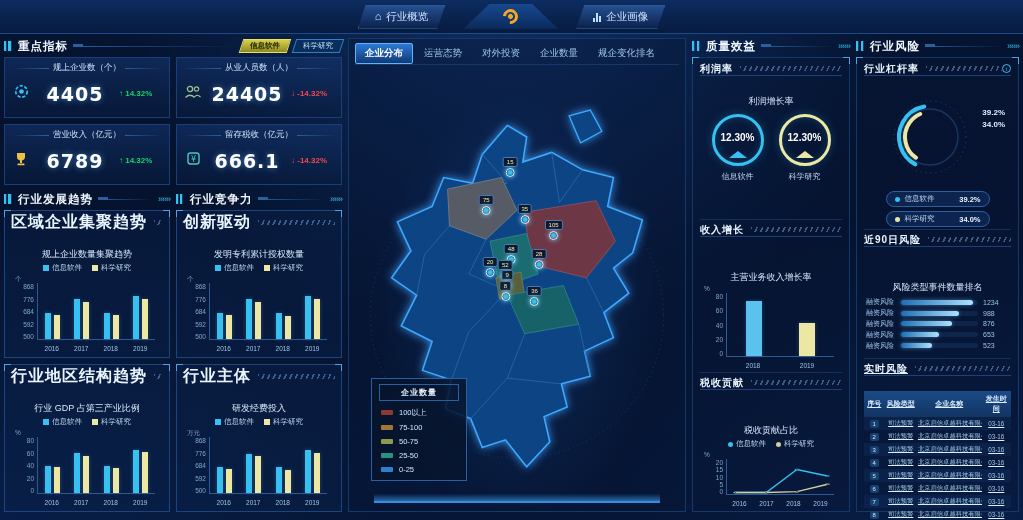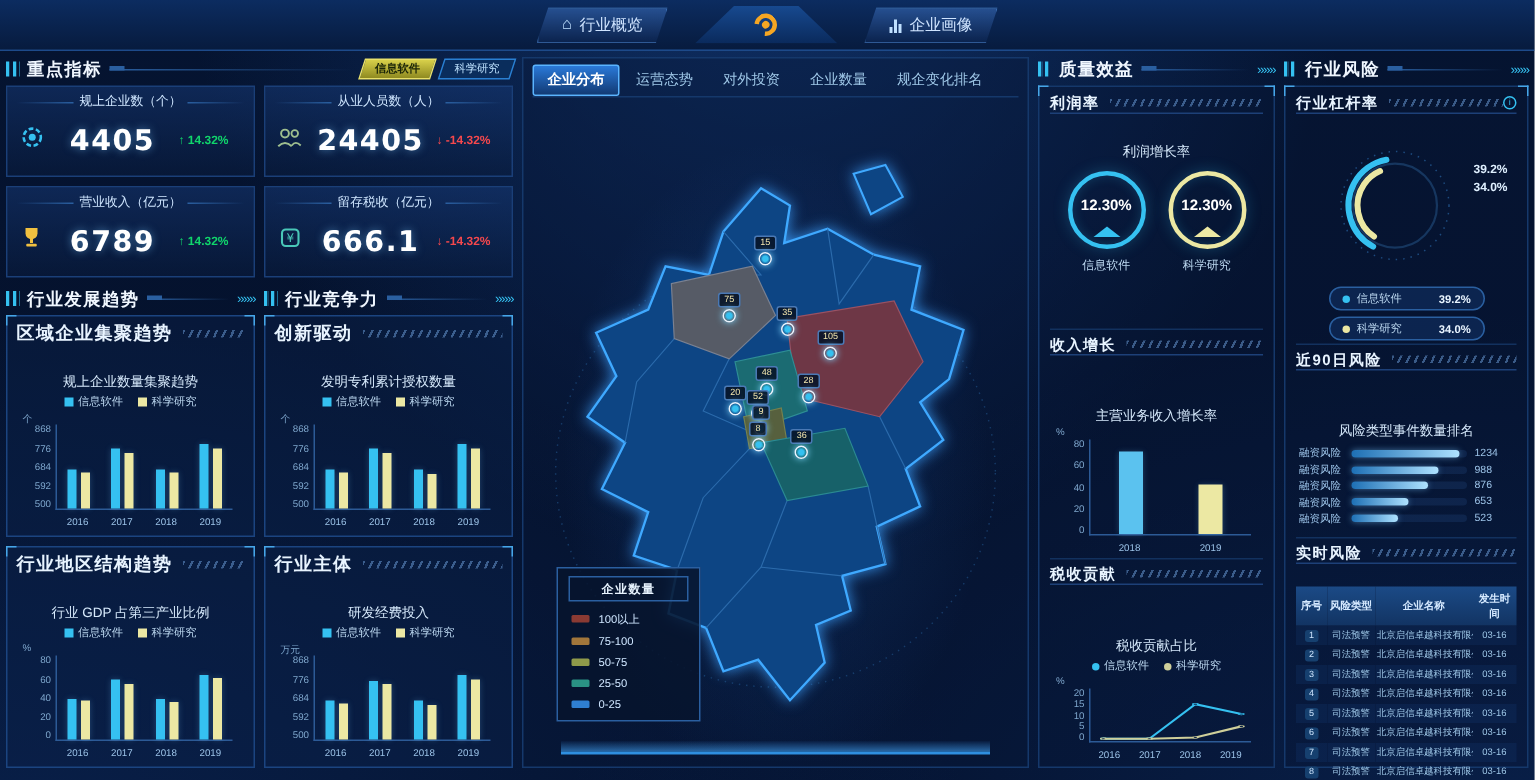--- a/index.html
+++ b/index.html
@@ -59,21 +59,21 @@
   .stat-delta.up{color:#10d56b;} .stat-delta.down{color:#f5484d;}
   
   .panel{display:flex;flex-direction:column;min-height:0;}
   .two-col{display:grid;grid-template-columns:1fr 1fr;gap:6px;flex:1;min-height:0;margin-top:6px;}
   .subcard{position:relative;border:1px solid #1b4480;background:rgba(12,34,74,.45);padding:5px 6px;margin-bottom:6px;flex:1;display:flex;flex-direction:column;min-height:0;}
   .subcard:last-child{margin-bottom:0;}
   .subcard::before,.subcard::after{content:"";position:absolute;width:6px;height:6px;border:1px solid #46a6e8;top:-1px;}
   .subcard::before{left:-1px;border-right:none;border-bottom:none;}
   .subcard::after{right:-1px;border-left:none;border-bottom:none;}
   .sc-name{display:flex;align-items:center;height:13px;flex-shrink:0;}
-  .sc-name b{font-size:12px;color:#e8f4ff;letter-spacing:1px;white-space:nowrap;}
+  .sc-name b{font-size:16px;color:#e8f4ff;letter-spacing:1px;white-space:nowrap;}
   .hatch{flex:1;height:5px;margin-left:7px;
     background:repeating-linear-gradient(115deg,rgba(110,160,220,.5) 0 1.5px,transparent 1.5px 5px);}
   .info-icon{margin-left:auto;width:9px;height:9px;border-radius:50%;border:1px solid #35c1f1;color:#35c1f1;
     font-size:6px;display:flex;align-items:center;justify-content:center;flex-shrink:0;}
   
   .chart{display:flex;flex-direction:column;min-height:0;} .chart-md{height:132px;} .chart-line{height:124px;} .chart-h{flex:1;}
   .ctitle{text-align:center;font-size:9px;color:#d6e9fb;margin:19px 0 1px;flex-shrink:0;}
   .clegend{display:flex;justify-content:center;gap:10px;font-size:7.5px;color:#bcd8f0;margin:1px 0 2px;flex-shrink:0;}
   .clegend .sw{display:inline-block;width:6px;height:6px;margin-right:3px;vertical-align:middle;}
   .clegend .sw.round{border-radius:50%;width:5px;height:5px;}
@@ -736,21 +736,21 @@
               <div class="hrow">
                 <span class="hlabel">融资风险</span>
                 <span class="htrack">
                   <span class="hfill" style="width: 39.6212%;"></span>
                 </span>
                 <span class="hval">523</span>
               </div>
             </div>
           </div>
       </div>
-      <div class="sec" style="flex:1;">
+      <div class="sec" style="flex:1;text-decoration:underline;">
         <div class="sec-head">
           <b>实时风险</b>
           <span class="hatch"></span>
         </div>
         <table class="rt-table" id="rt-table">
             <thead>
               <tr>
                 <th class="col-no">序号</th>
                 <th class="col-type">风险类型</th>
                 <th class="col-co">企业名称</th>

